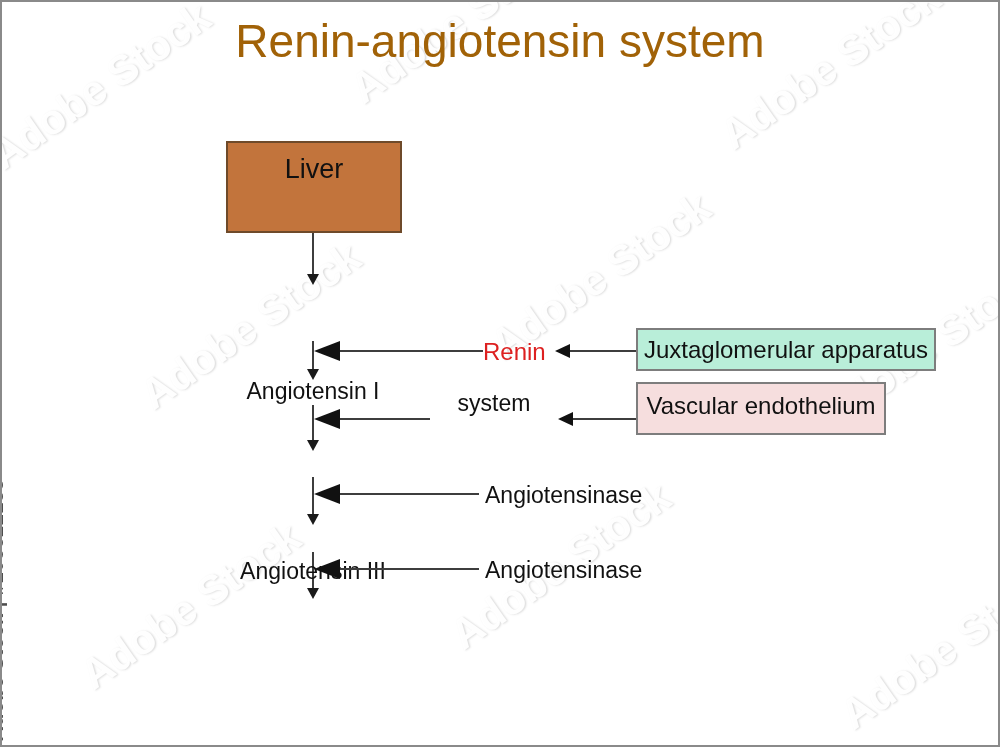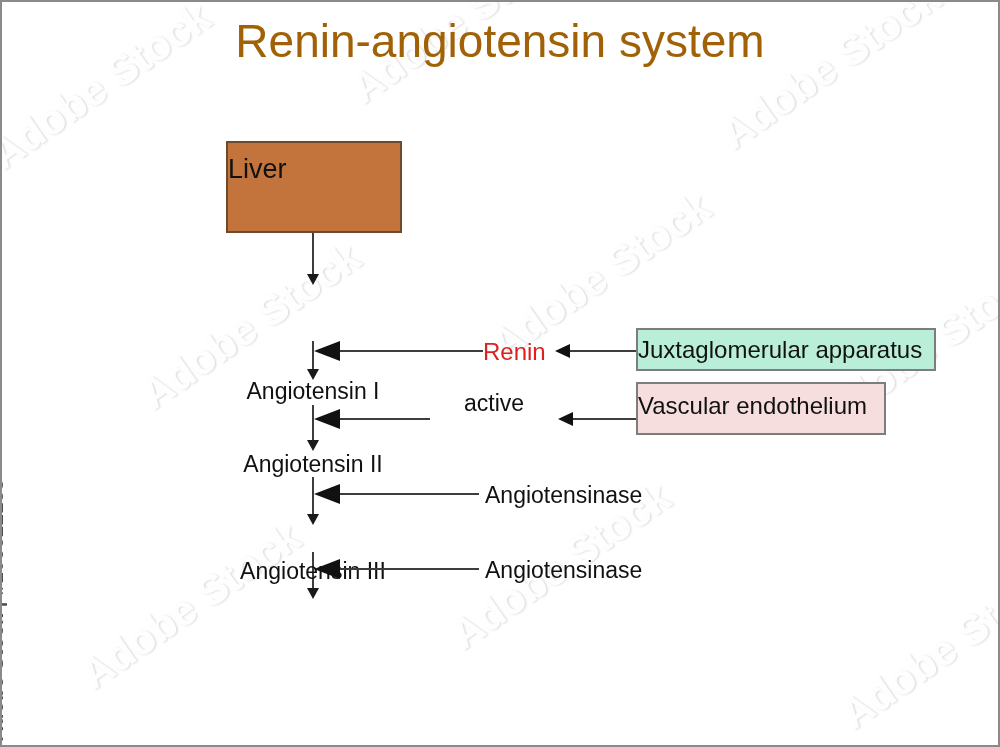--- a/index.html
+++ b/index.html
@@ -21,21 +21,21 @@
     font-size:20px;font-weight:700;letter-spacing:0.5px;color:#4d4d4d;
     text-shadow:0 0 4px #fff,0 0 2px #fff,1px 1px 2px #fff;
   }
   
   .title{
     position:absolute;left:0;right:0;top:12px;text-align:center;
     font-size:46px;color:#a16207;
   }
   
   .node-box{
-    position:absolute;box-sizing:border-box;text-align:left;
+    position:absolute;box-sizing:border-box;text-align:center;
   }
   .liver-box{
     left:224px;top:139px;width:176px;height:92px;
     background:#c2743c;border:2px solid #6e4a2a;
     font-size:27px;line-height:37px;padding-top:8px;
   }
   .juxta-box{
     left:634px;top:326px;width:300px;height:43px;
     background:#b9eed9;border:2px solid #7d7d7d;
     font-size:24px;line-height:40px;
@@ -106,34 +106,33 @@
   <div class="vline" style="top:403px;height:36px"></div>
   <div class="ah-down" style="top:438px"></div>
 
   <div class="vline" style="top:475px;height:38px"></div>
   <div class="ah-down" style="top:512px"></div>
 
   <div class="vline" style="top:550px;height:37px"></div>
   <div class="ah-down" style="top:586px"></div>
 
   <div class="lbl lbl-center ang1">Angiotensin I</div>
-  <div class="lbl lbl-center ang2">Angiotensin II</div>
   <div class="lbl lbl-center ang3">Angiotensin III</div>
 
   <div class="ah-left-big" style="left:312px;top:339px"></div>
   <div class="hline" style="left:338px;top:348px;width:143px"></div>
   <div class="lbl renin" style="color: rgb(221, 32, 32);">Renin</div>
   <div class="ah-left-small" style="left:553px;top:342px"></div>
   <div class="hline" style="left:568px;top:348px;width:66px"></div>
   <div class="node-box juxta-box" style="background: rgb(185, 238, 217);">Juxtaglomerular apparatus</div>
 
   <div class="ah-left-big" style="left:312px;top:407px"></div>
   <div class="hline" style="left:338px;top:416px;width:90px"></div>
   <div class="lbl convert">
-    <div>active</div>
+    <div>system</div>
   </div>
   <div class="ah-left-small" style="left:556px;top:410px"></div>
   <div class="hline" style="left:571px;top:416px;width:63px"></div>
   <div class="node-box vasc-box" style="background: rgb(246, 222, 222);">Vascular endothelium</div>
 
   <div class="ah-left-big" style="left:312px;top:482px"></div>
   <div class="hline" style="left:338px;top:491px;width:139px"></div>
   <div class="lbl ase1">Angiotensinase</div>
 
   <div class="ah-left-big" style="left:312px;top:557px"></div>

